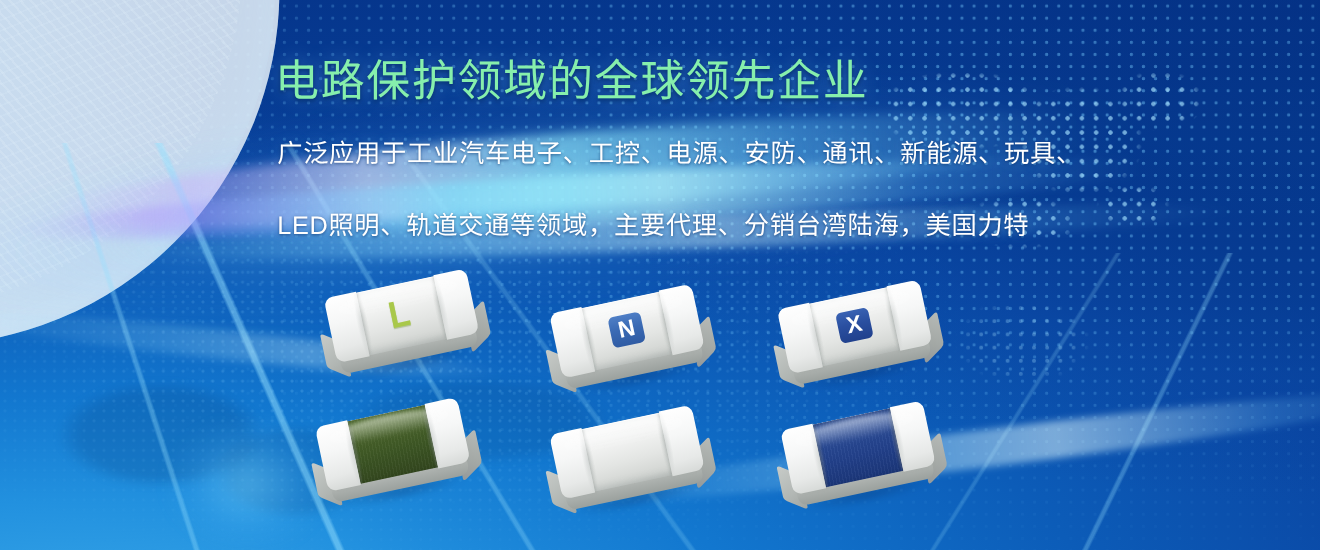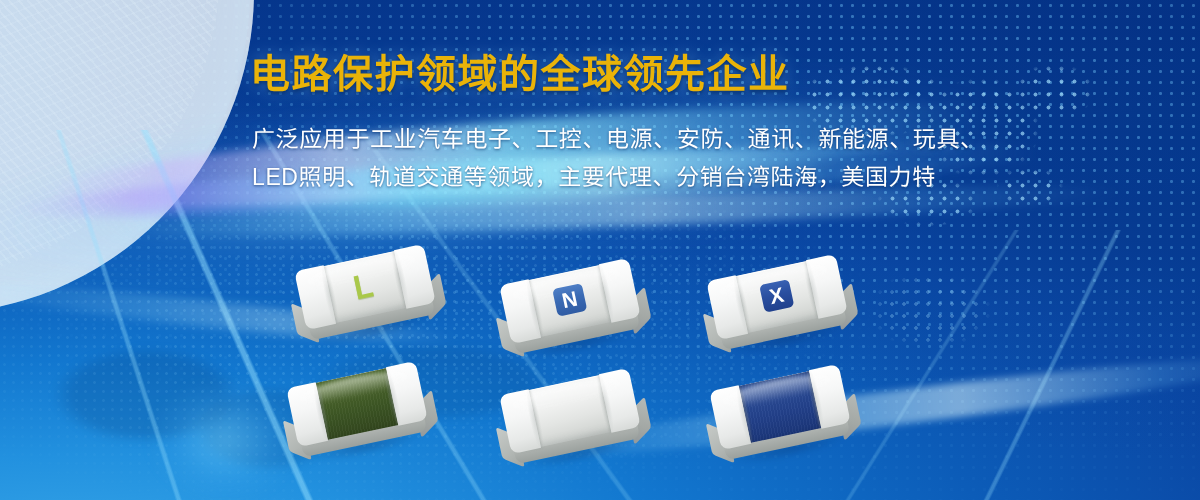--- a/index.html
+++ b/index.html
@@ -165,35 +165,35 @@
     position:absolute; left:150px; top:380px; width:150px; height:120px;
     background:radial-gradient(ellipse at 50% 50%, rgba(130,220,255,.42) 0%, rgba(90,190,250,.12) 48%, rgba(0,0,0,0) 74%);
     filter:blur(6px);
   }
 
   
   .copy{position:absolute; left:0; top:0; width:1200px;}
   .headline{
     position:absolute; left:250px; top:52px;
     margin:0;
-    font-size:40px; font-weight:bold; color:#eab308;
+    font-size:40px; font-weight:normal; color:#86efac;
     letter-spacing:1.5px; line-height:1.12;
     text-shadow:0 2px 4px rgba(3,40,95,.80), 0 0 18px rgba(120,200,255,.45);
     white-space:nowrap;
   }
   .subline{
     position:absolute; left:252px;
     margin:0;
     font-size:23px; font-weight:normal; color:#ffffff;
     letter-spacing:.6px; line-height:1.2;
     text-shadow:0 1px 3px rgba(4,40,95,.70), 0 0 12px rgba(120,200,255,.30);
     white-space:nowrap;
   }
   .subline-1{top:126px;text-align:right;}
-  .subline-2{top:164px;}
+  .subline-2{top:192px;}
 
   
   .chips{position:absolute; left:0; top:0; width:1200px; height:500px;}
   .chip{
     position:absolute;
     width:130px; height:58px;
     transform-origin:50% 50%;
   }
   .chip .body{
     position:absolute; inset:0;

